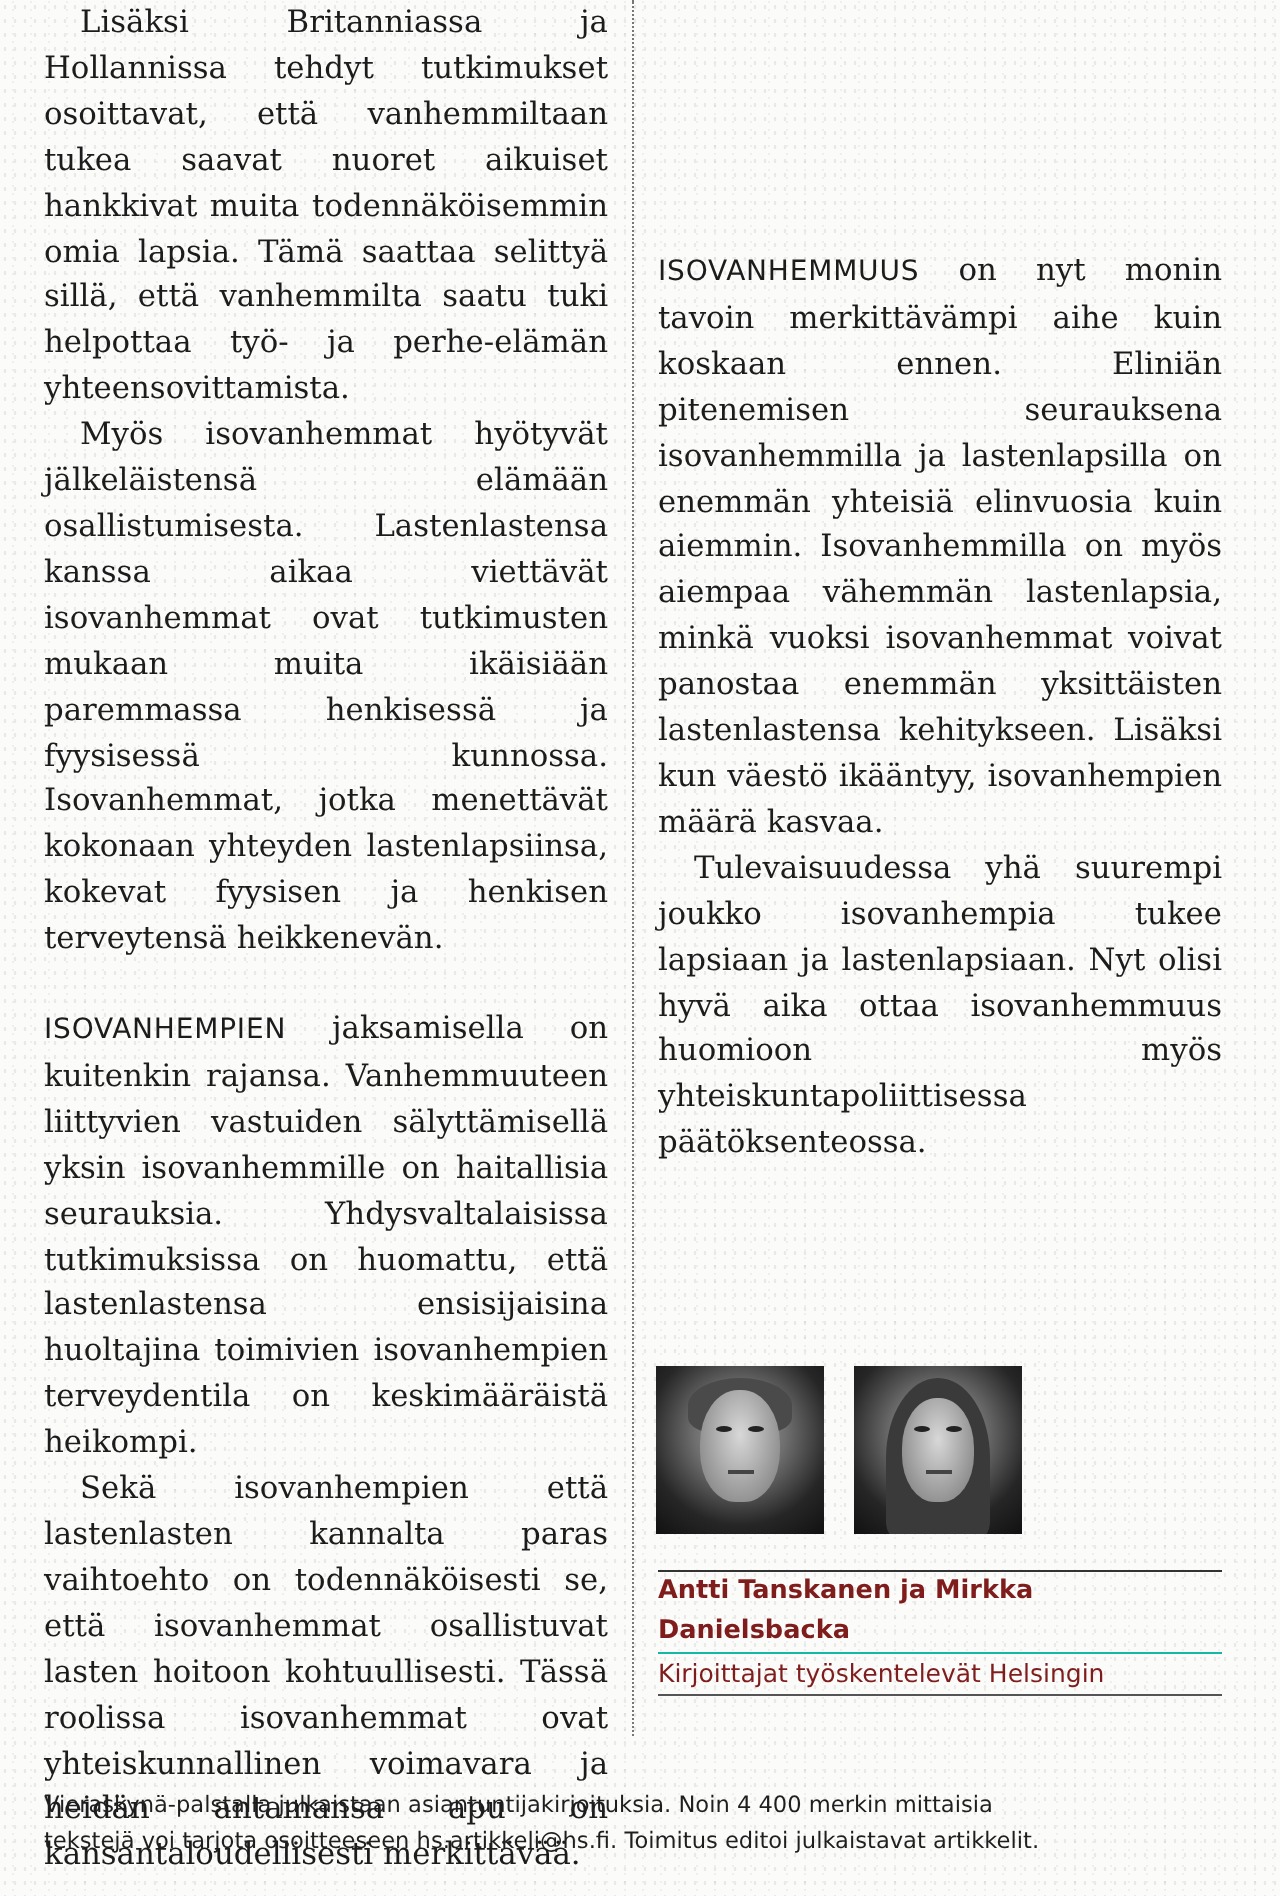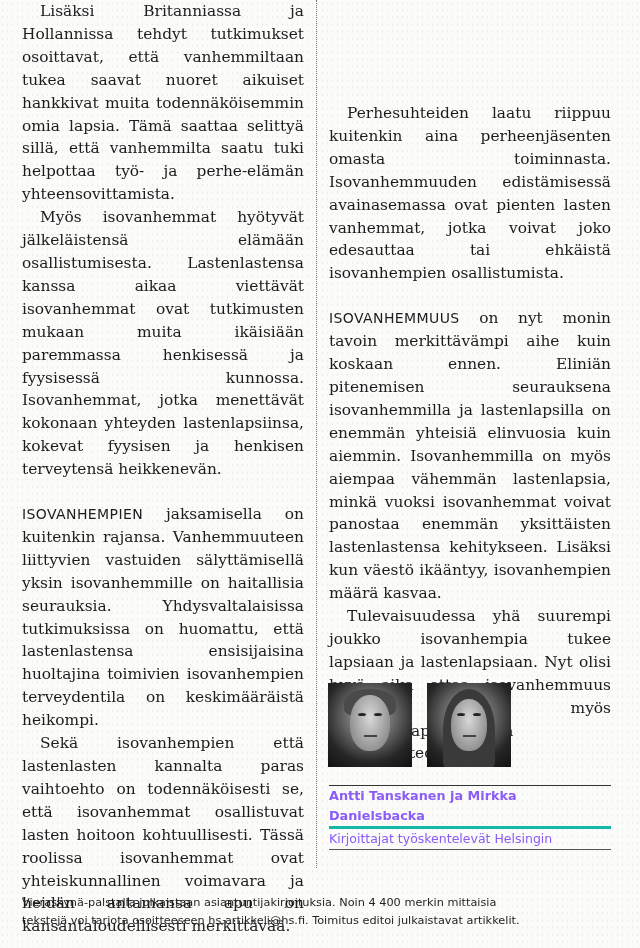--- a/index.html
+++ b/index.html
@@ -45,23 +45,23 @@
     .photo.female .face { top: 16px; left: 24px; width: 36px; height: 52px; z-index: 2; }
     .photo .eye {
       position: absolute; top: 30px; width: 8px; height: 3px; background: #222; border-radius: 50%; z-index: 3;
     }
     .photo .eye.l { left: 30px; } .photo .eye.r { left: 46px; }
     .photo .mouth {
       position: absolute; left: 36px; top: 52px; width: 13px; height: 2px; background: #444; z-index: 3;
     }
     .byline {
       position: absolute; left: 329px; top: 785px; width: 282px;
-      font-family: "DejaVu Sans", sans-serif; font-size: 12.5px; color: #8b5cf6;
+      font-family: "DejaVu Sans", sans-serif; font-size: 12.5px; color: #7f1d1d;
     }
-    .byline .row { line-height: 20px; border-top: 3px solid #14b8a6; padding-left: 0; }
+    .byline .row { line-height: 20px; border-top: 1px solid #14b8a6; padding-left: 0; }
     .byline .row:last-child { border-bottom: 1px solid #555; }
     .byline .author { font-weight: bold; font-size: 12.8px; border-top: 1.5px solid #333; }
     .footer {
       position: absolute; left: 22px; top: 894px; width: 610px;
       font-family: "DejaVu Sans", sans-serif; font-size: 11.3px; line-height: 18px; color: #1f1f1f;
     }
   </style>
 </head>
 <body>
 
@@ -71,21 +71,20 @@
   <p class="body">Lisäksi Britanniassa ja Hollannissa tehdyt tutkimukset osoittavat, että vanhemmiltaan tukea saavat nuoret aikuiset hankkivat muita todennäköisemmin omia lapsia. Tämä saattaa selittyä sillä, että vanhemmilta saatu tuki helpottaa työ- ja perhe-elämän yhteensovittamista.</p>
   <p class="body">Myös isovanhemmat hyötyvät jälkeläistensä elämään osallistumisesta. Lastenlastensa kanssa aikaa viettävät isovanhemmat ovat tutkimusten mukaan muita ikäisiään paremmassa henkisessä ja fyysisessä kunnossa. Isovanhemmat, jotka menettävät kokonaan yhteyden lastenlapsiinsa, kokevat fyysisen ja henkisen terveytensä heikkenevän.</p>
   <p class="body noindent gap"><span class="lead">ISOVANHEMPIEN</span><span> jaksamisella on kuitenkin rajansa. Vanhemmuuteen liittyvien vastuiden sälyttämisellä yksin isovanhemmille on haitallisia seurauksia. Yhdysvaltalaisissa tutkimuksissa on huomattu, että lastenlastensa ensisijaisina huoltajina toimivien isovanhempien terveydentila on keskimääräistä heikompi.</span></p>
   <p class="body">Sekä isovanhempien että lastenlasten kannalta paras vaihtoehto on todennäköisesti se, että isovanhemmat osallistuvat lasten hoitoon kohtuullisesti. Tässä roolissa isovanhemmat ovat yhteiskunnallinen voimavara ja heidän antamansa apu on kansantaloudellisesti merkittävää.</p>
 
 </div>
 
 <div class="divider"></div>
 
 <div class="col col-right">
-  <p class="body">Perhesuhteiden laatu riippuu kuitenkin aina perheenjäsenten omasta toiminnasta. Isovanhemmuuden edistämisessä avainasemassa ovat pienten lasten vanhemmat, jotka voivat joko edesauttaa tai ehkäistä isovanhempien osallistumista.</p>
   <p class="body noindent gap"><span class="lead">ISOVANHEMMUUS</span><span> on nyt monin tavoin merkittävämpi aihe kuin koskaan ennen. Eliniän pitenemisen seurauksena isovanhemmilla ja lastenlapsilla on enemmän yhteisiä elinvuosia kuin aiemmin. Isovanhemmilla on myös aiempaa vähemmän lastenlapsia, minkä vuoksi isovanhemmat voivat panostaa enemmän yksittäisten lastenlastensa kehitykseen. Lisäksi kun väestö ikääntyy, isovanhempien määrä kasvaa.</span></p>
   <p class="body">Tulevaisuudessa yhä suurempi joukko isovanhempia tukee lapsiaan ja lastenlapsiaan. Nyt olisi hyvä aika ottaa isovanhemmuus huomioon myös yhteiskuntapoliittisessa päätöksenteossa.</p>
 </div>
 
 <div class="photos">
   <div class="photo male">
     <div class="hair"></div>
     <div class="face"></div>
     <div class="eye l"></div>
     <div class="eye r"></div>

